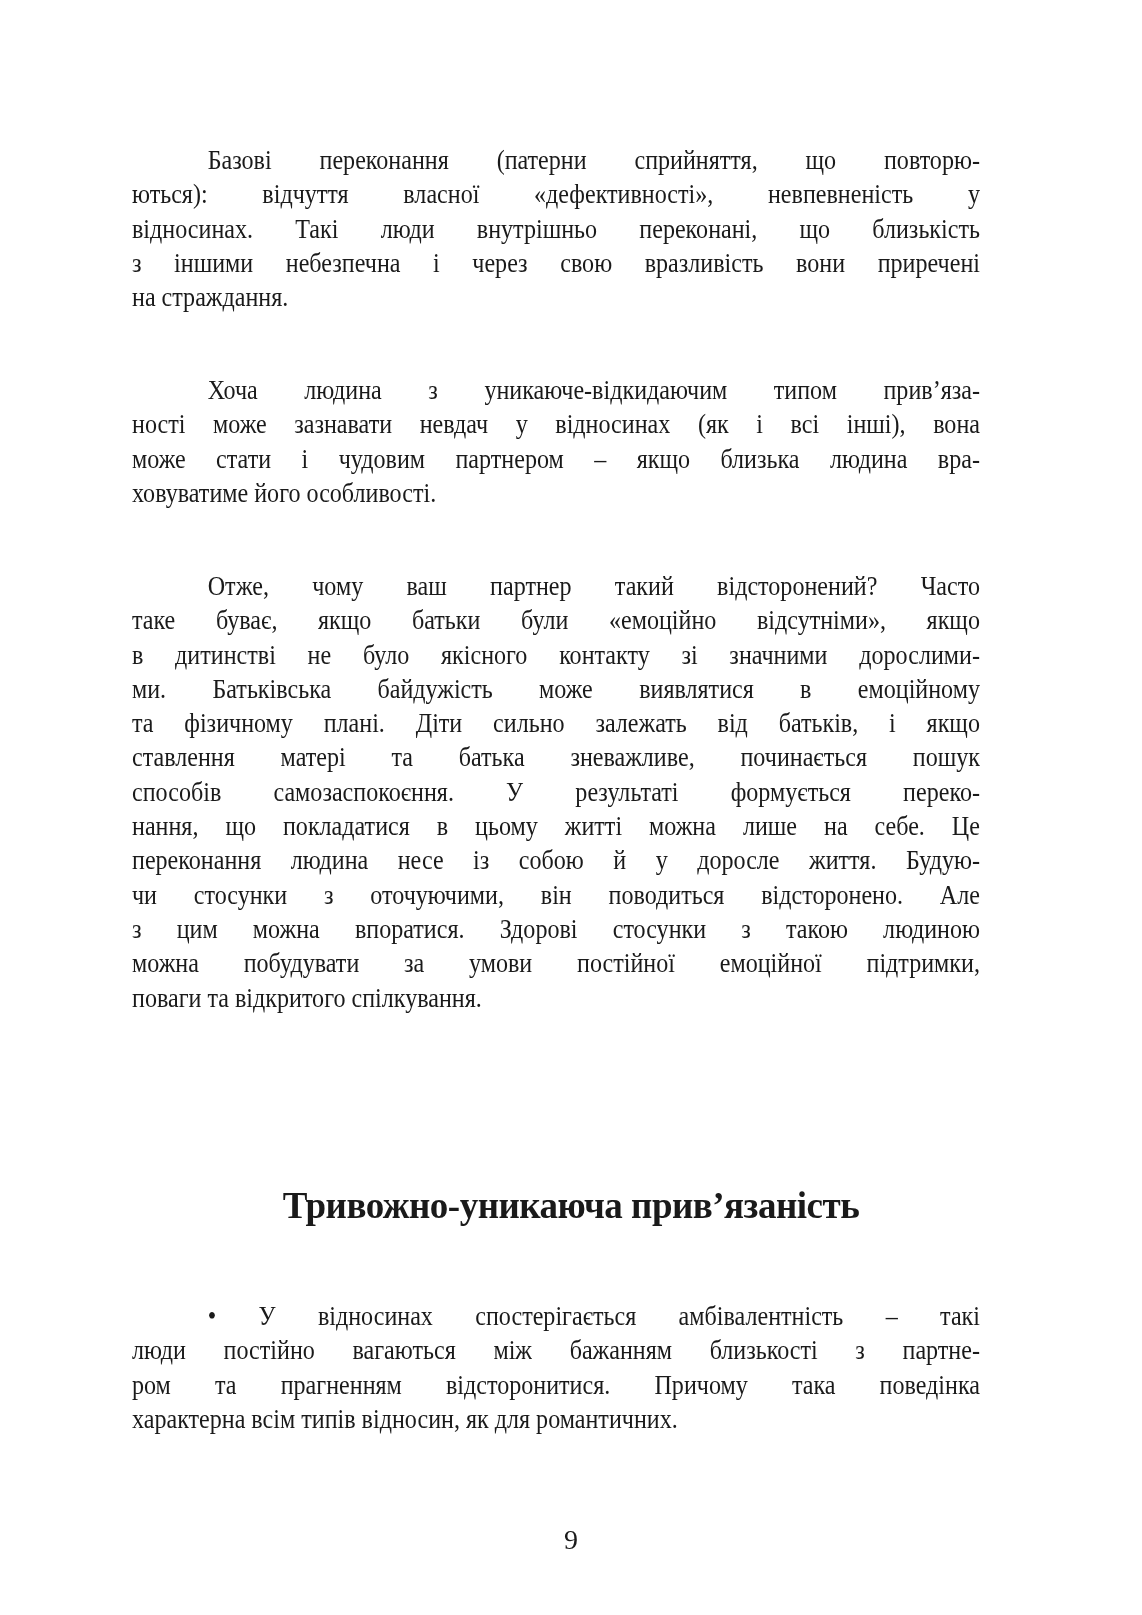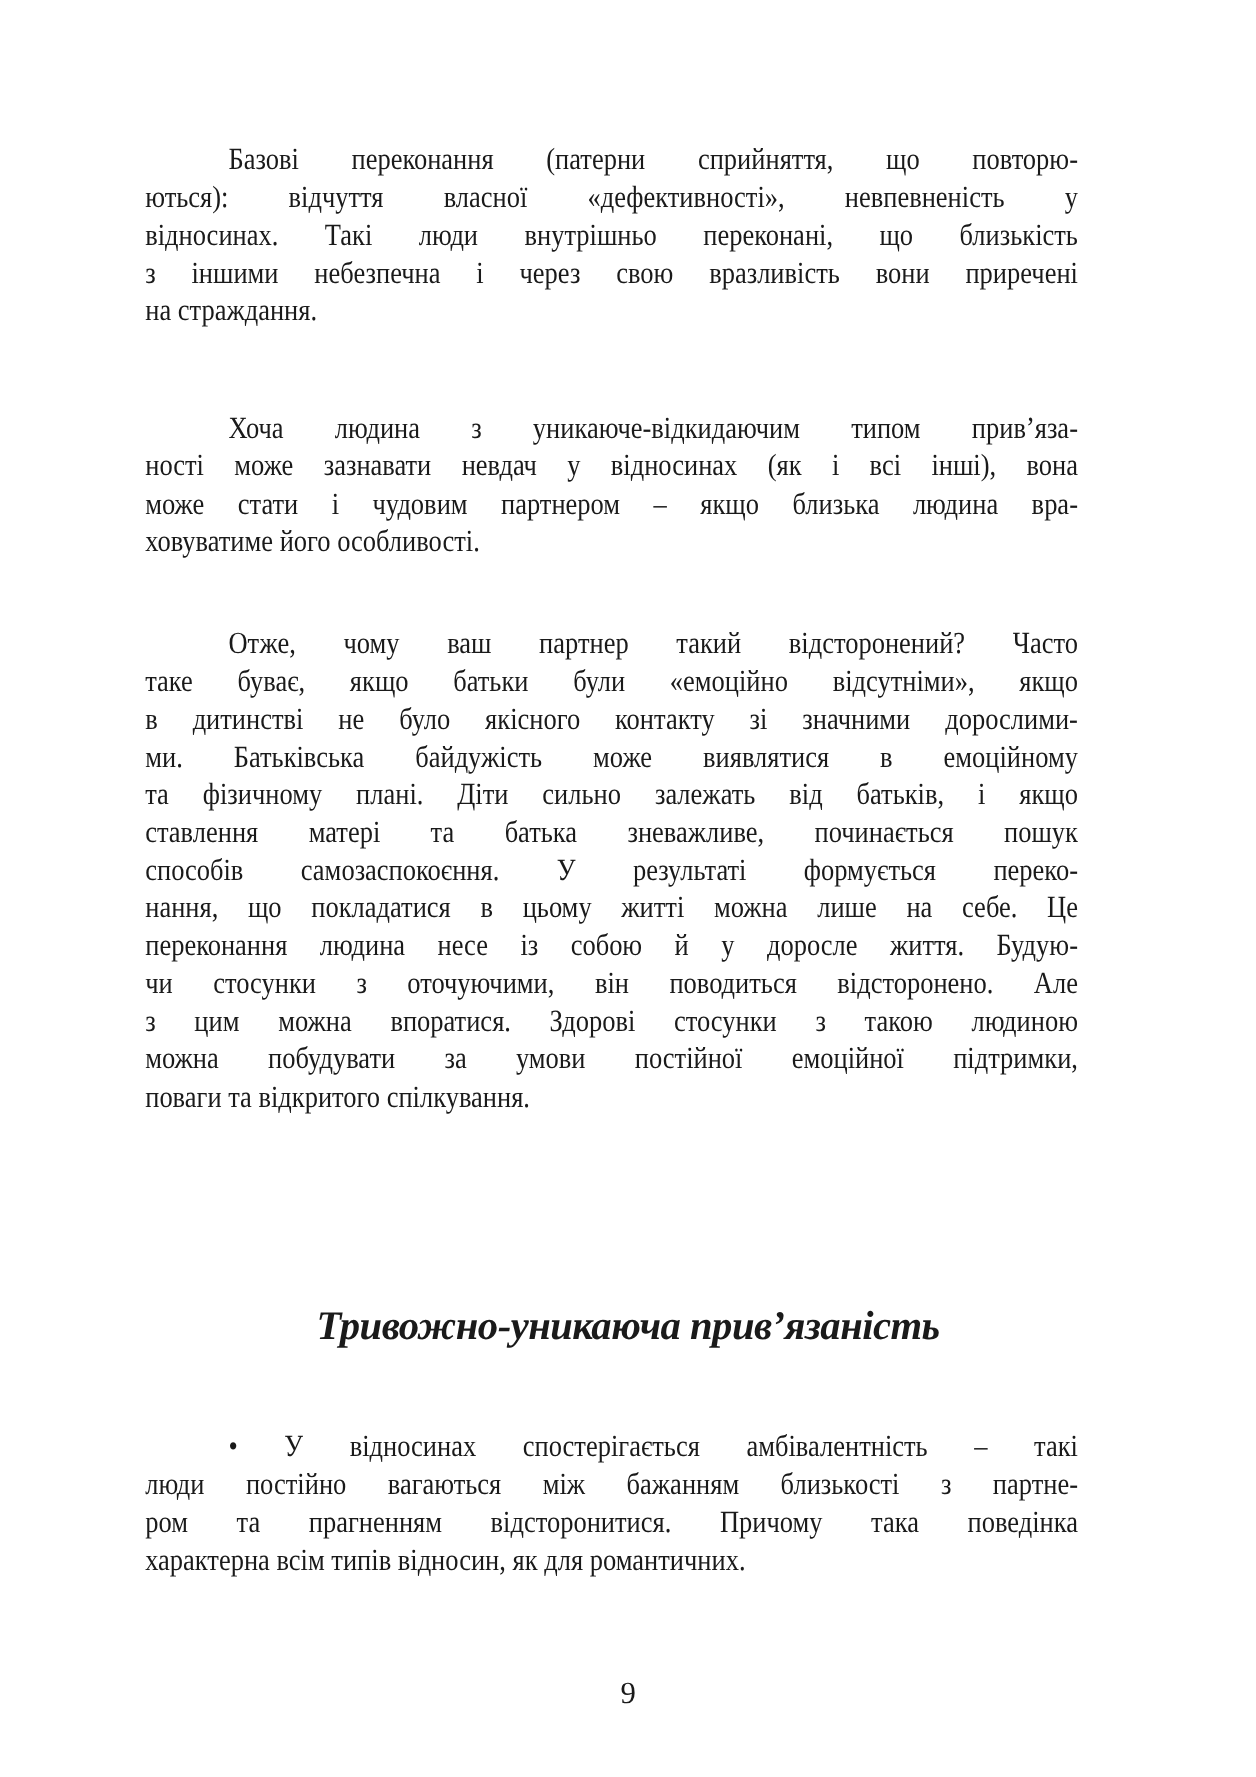--- a/index.html
+++ b/index.html
@@ -47,42 +47,41 @@
   .line.last {
     text-align-last: left;
   }
   .heading {
     position: absolute;
     left: 0;
     width: 1142px;
     top: 1186px;
     text-align: center;
     font-size: 37px;
-    font-style: italic;
     font-weight: bold;
     letter-spacing: -0.5px;
     line-height: 40px;
     margin: 0;
   }
   .page-number {
     position: absolute;
     left: 0;
     width: 1142px;
     top: 1525px;
     text-align: center;
     font-size: 28px;
     line-height: 30px;
   }
 </style>
 </head>
 <body>
 
 <div class="page">
 
-  <p class="para" style="top:129px;">
+  <p class="para" style="top:143px;">
     <span class="line indent">Базові переконання (патерни сприйняття, що повторю-</span>
     <span class="line">ються): відчуття власної «дефективності», невпевненість у</span>
     <span class="line">відносинах. Такі люди внутрішньо переконані, що близькість</span>
     <span class="line">з іншими небезпечна і через свою вразливість вони приречені</span>
     <span class="line last">на страждання.</span>
   </p>
 
   <p class="para" style="top:569px;">
     <span class="line indent">Отже, чому ваш партнер такий відсторонений? Часто</span>
     <span class="line">таке буває, якщо батьки були «емоційно відсутніми», якщо</span>

